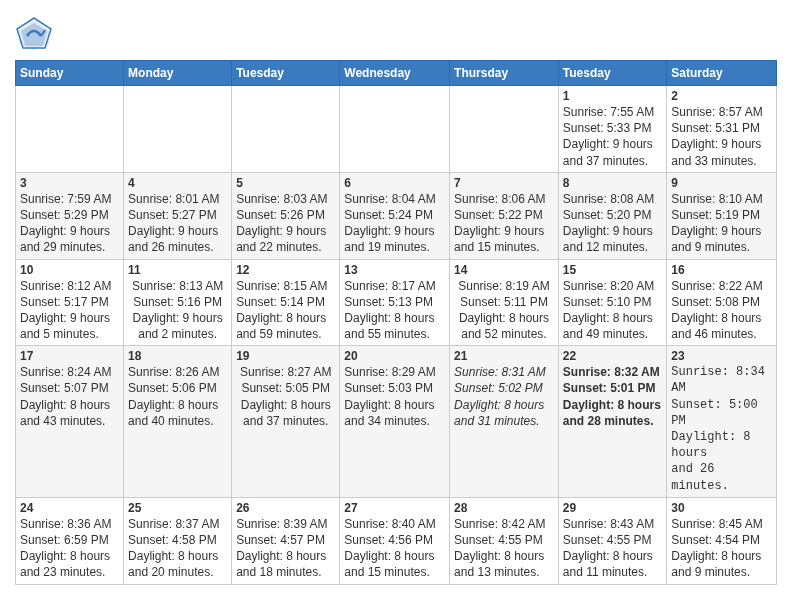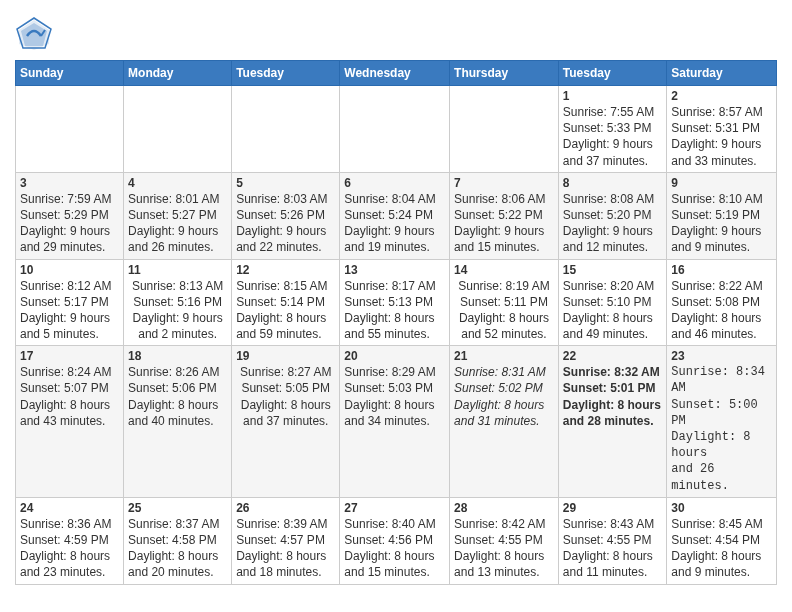--- a/index.html
+++ b/index.html
@@ -302,21 +302,21 @@
             <div class="day-info" style="white-space: pre-line; font-family: Liberation Mono, monospace;">Sunrise: 8:34 AM
 Sunset: 5:00 PM
 Daylight: 8 hours
 and 26 minutes.</div>
           </td>
         </tr>
         <tr>
           <td>
             <span class="day-num">24</span>
             <div class="day-info" style="white-space: pre-line;">Sunrise: 8:36 AM
-Sunset: 4:59 PM
+Sunset: 6:59 PM
 Daylight: 8 hours
 and 23 minutes.</div>
           </td>
           <td>
             <span class="day-num">25</span>
             <div class="day-info" style="white-space: pre-line;">Sunrise: 8:37 AM
 Sunset: 4:58 PM
 Daylight: 8 hours
 and 20 minutes.</div>
           </td>

